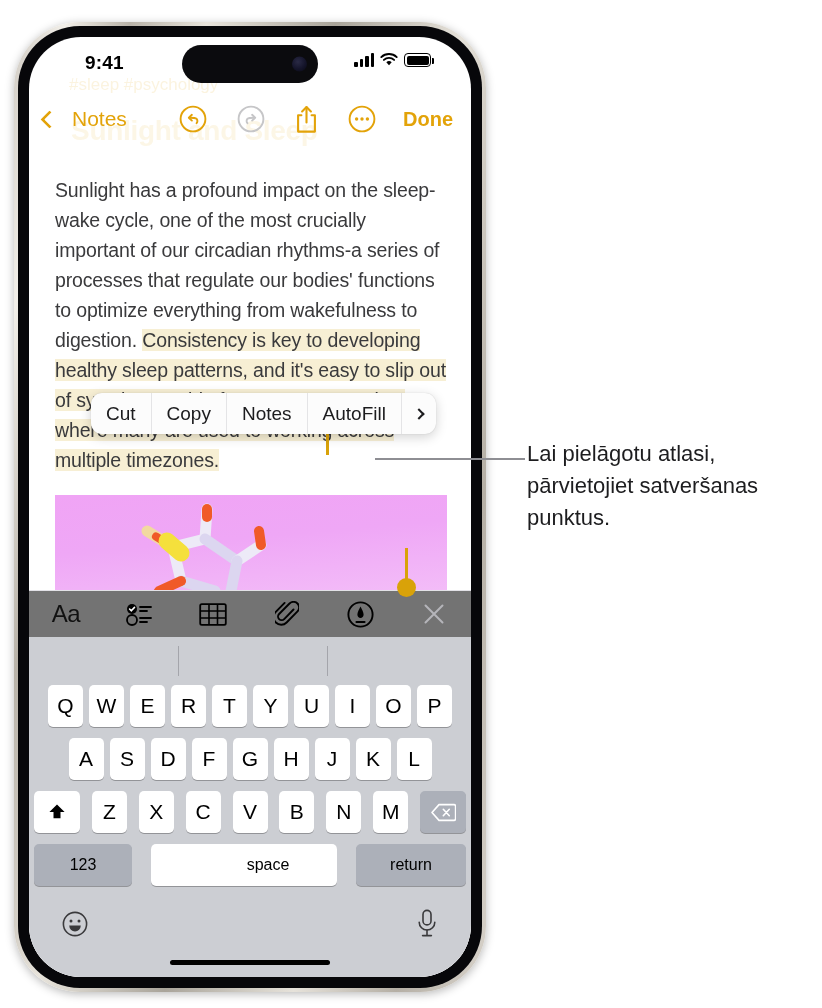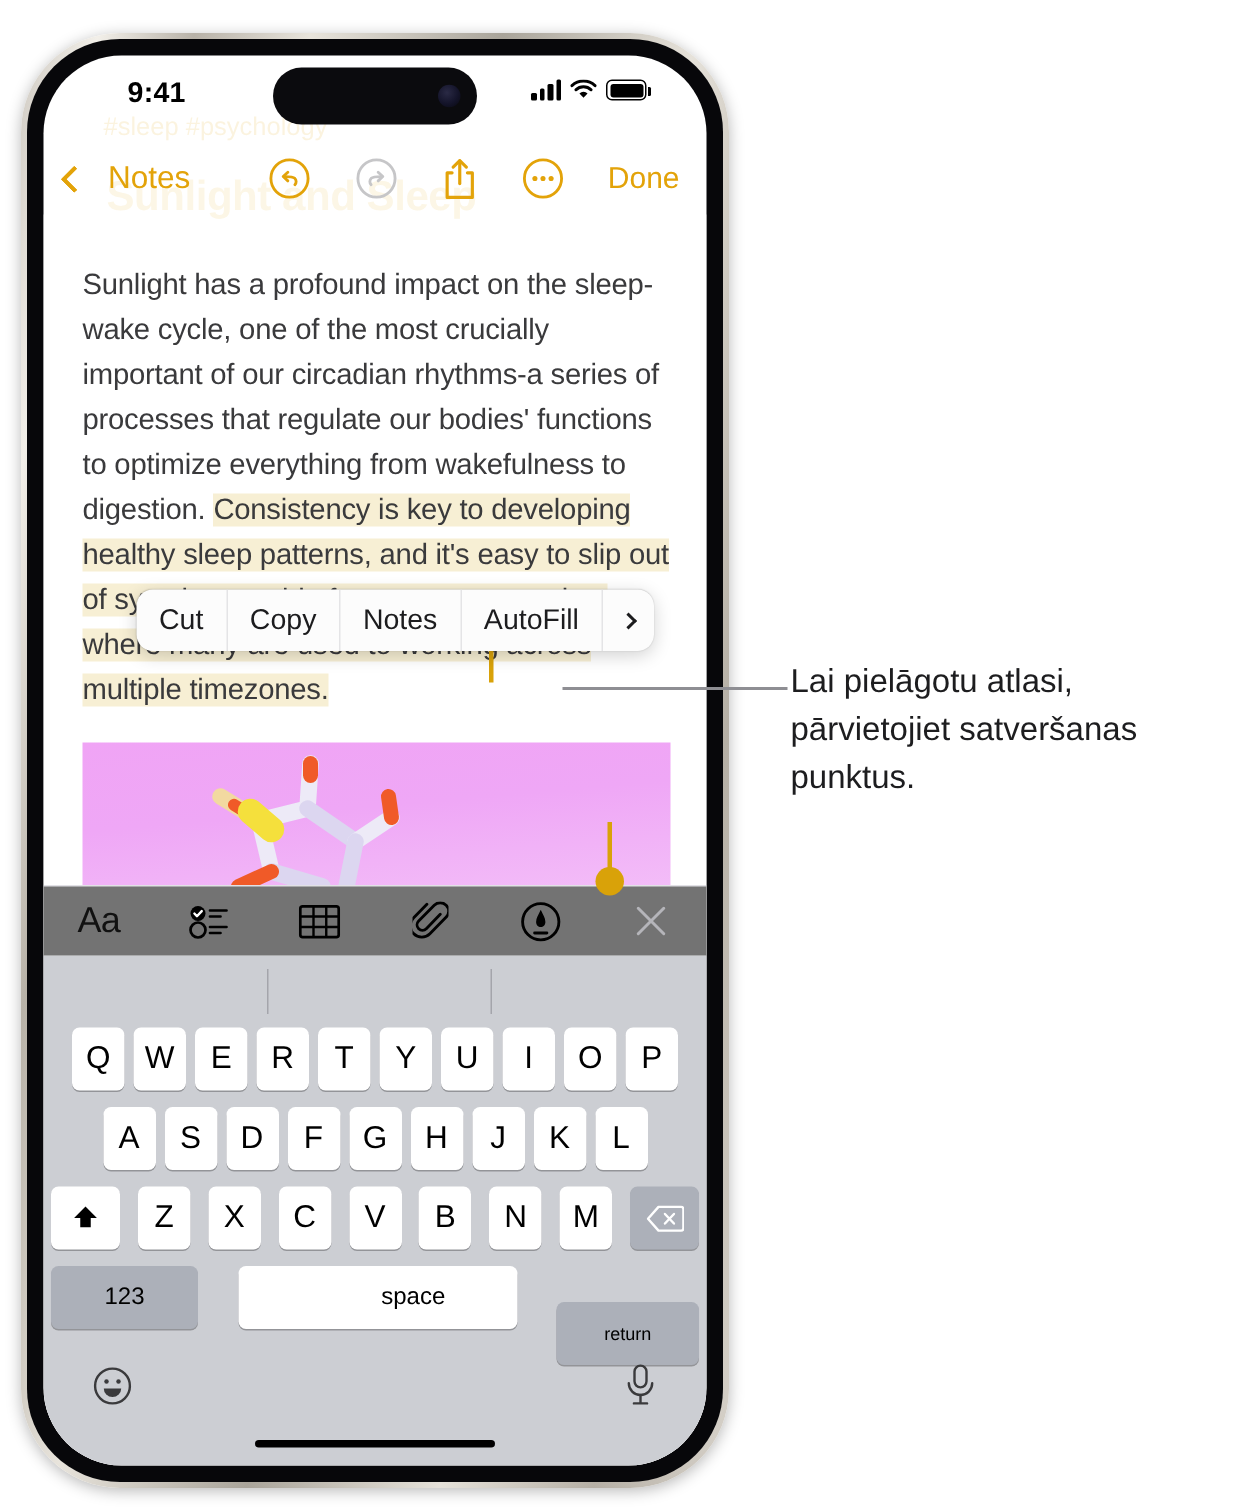--- a/index.html
+++ b/index.html
@@ -86,21 +86,21 @@
   }
   .nav-back {
     position: absolute; left: 14px; display: flex; align-items: center; gap: 16px;
     font-size: 21px; color:#E3A309;
   }
   .chev-left { width: 13px; height: 13px; border-left: 3px solid #E3A309; border-bottom: 3px solid #E3A309;
     transform: rotate(45deg); border-radius: 1px; }
   .nav-icons { position: absolute; left: 150px; display: flex; align-items: center; gap: 30px; }
   .circ-ico { width: 28px; height: 28px; }
   .nav-done {
-    position: absolute; right: 18px; font-size: 20px; font-weight: normal; color: #E3A309; text-align: center;
+    position: absolute; right: 18px; font-size: 20px; font-weight: bold; color: #E3A309; text-align: center;
   }
   
   .ghost-title {
     position: absolute; left: 42px; top: 78px; font-size: 28px; font-weight: bold;
     color: rgba(227,163,9,.10); white-space: nowrap; z-index: 20; letter-spacing: -.3px;
   }
   .ghost-tags {
     position: absolute; left: 40px; top: 38px; font-size: 17px;
     color: rgba(227,163,9,.13); white-space: nowrap; z-index: 20;
   }
@@ -174,21 +174,21 @@
   .key {
     background: #fff; border-radius: 5px; height: 42px; width: 35px;
     display: flex; align-items: center; justify-content: center;
     font-size: 21px; color: #000;
     box-shadow: 0 1px 0 rgba(0,0,0,.28);
   }
   .key.wide-fn { width: 46px; background: #ACB0B9; }
   .key.shift-on { width: 46px; background: #fff; }
   .key.k123 { width: 98px; background: #ACB0B9; font-size: 16px; }
   .key.kspace { width: 186px; background: #fff; font-size: 16px; padding-left: 48px; }
-  .key.kreturn { width: 95px; background: #ACB0B9; font-size: 12px; margin-top: 24px; }
+  .key.kreturn { width: 110px; background: #ACB0B9; font-size: 16px; }
   .krow.r2 { padding: 0 18px; }
   .krow.r3 { justify-content: space-between; padding: 0 5px; }
   .krow.r4 { justify-content: space-between; padding: 0 5px; margin-bottom: 6px; }
   .kbd-bottom {
     position: absolute; left: 0; right: 0; bottom: 0; height: 78px;
   }
   .kbd-bottom .emoji { position: absolute; left: 33px; top: 12px; }
   .kbd-bottom .mic { position: absolute; right: 33px; top: 10px; }
   .home-ind {
     position: absolute; left: 50%; transform: translateX(-50%); bottom: 12px;

